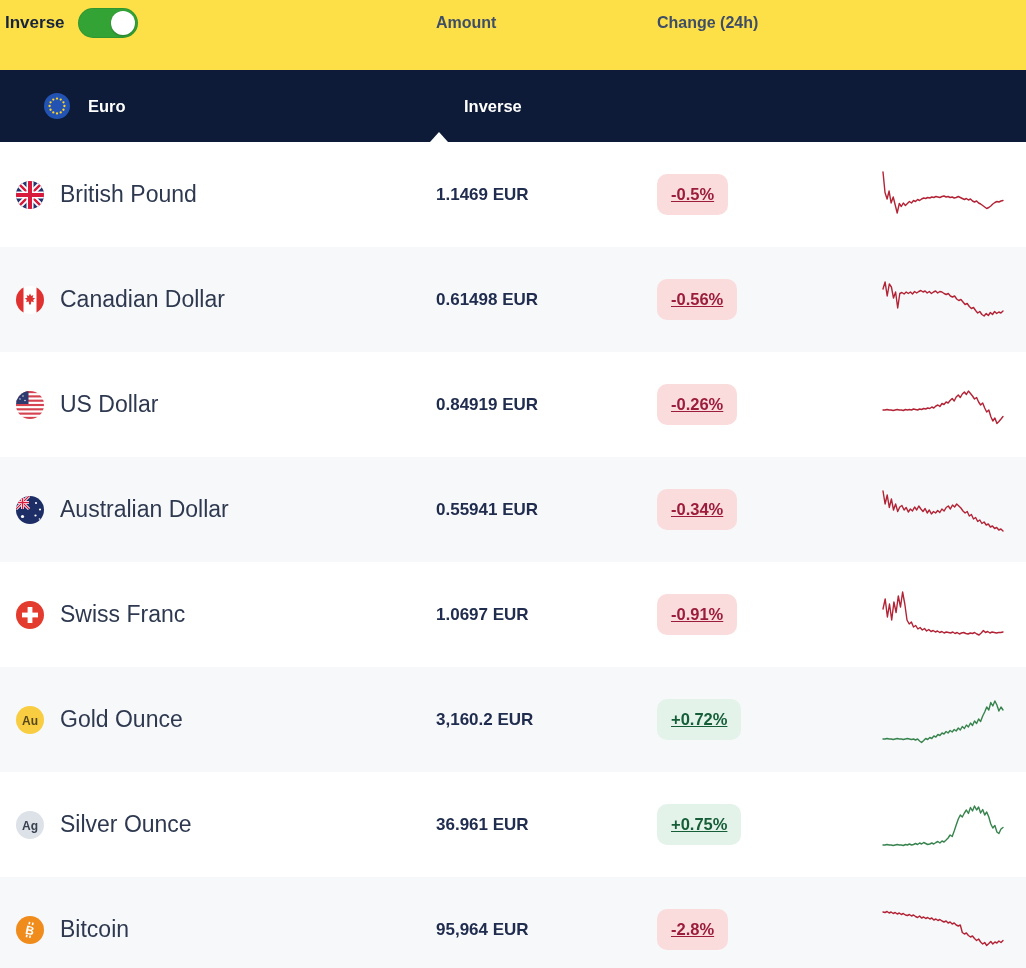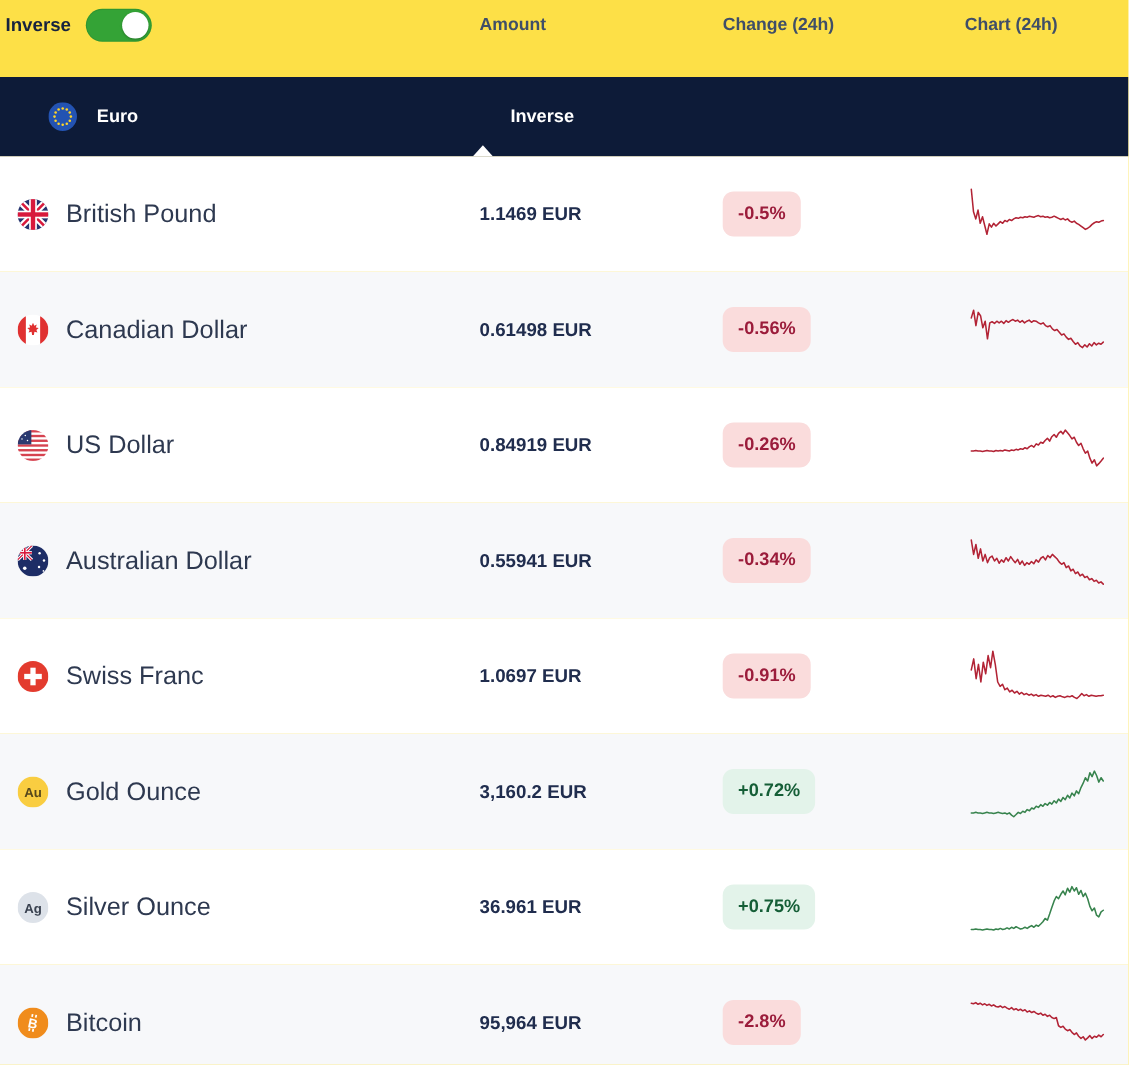--- a/index.html
+++ b/index.html
@@ -23,41 +23,40 @@
 
   
   .row{height:105px;background:#fff;}
   .row.alt{background:#f7f8fa;}
   .cell-name{display:flex;align-items:center;padding-left:16px;}
   .icon{width:28px;height:28px;flex:0 0 28px;}
   .icon svg{display:block;width:28px;height:28px;}
   .gh-left .icon, .gh-left .icon svg{width:26px;height:26px;flex-basis:26px;}
   .name{margin-left:16px;font-size:23px;font-weight:400;color:#2e3950;}
   .amount{font-size:17px;font-weight:700;color:#202d4e;}
-  .badge{display:inline-block;padding:11px 14px;border-radius:10px;font-size:16.5px;font-weight:700;}
+  .badge{display:inline-block;padding:11px 14px;border-radius:10px;font-size:16.5px;font-weight:700;text-decoration:underline;}
   .badge.down{background:#fadcdc;color:#9b1c3b;}
   .badge.up{background:#e3f3ea;color:#155e37;}
   .chart-cell{padding-left:4px;}
   .chart-cell svg{display:block;}
 </style>
 </head>
 <body>
 
 <div class="app">
 
   <div class="grid top-bar">
     <div class="toggle-group">
       <span class="toggle-label">Inverse</span>
       <div class="toggle">
         <div class="knob"></div>
       </div>
     </div>
     <span class="col-h">Amount</span>
     <span class="col-h">Change (24h)</span>
-    <span class="col-h">Chart (24h)</span>
   </div>
 
   <div class="grid group-header">
     <div class="gh-left">
       <span class="icon" id="group-icon">
           <svg viewBox="0 0 28 28" xmlns="http://www.w3.org/2000/svg">
             <circle cx="14" cy="14" r="14" fill="#2353b2"></circle>
             <circle cx="14.00" cy="6.00" r="1.25" fill="#ffd427"></circle>
             <circle cx="18.00" cy="7.07" r="1.25" fill="#ffd427"></circle>
             <circle cx="20.93" cy="10.00" r="1.25" fill="#ffd427"></circle>

